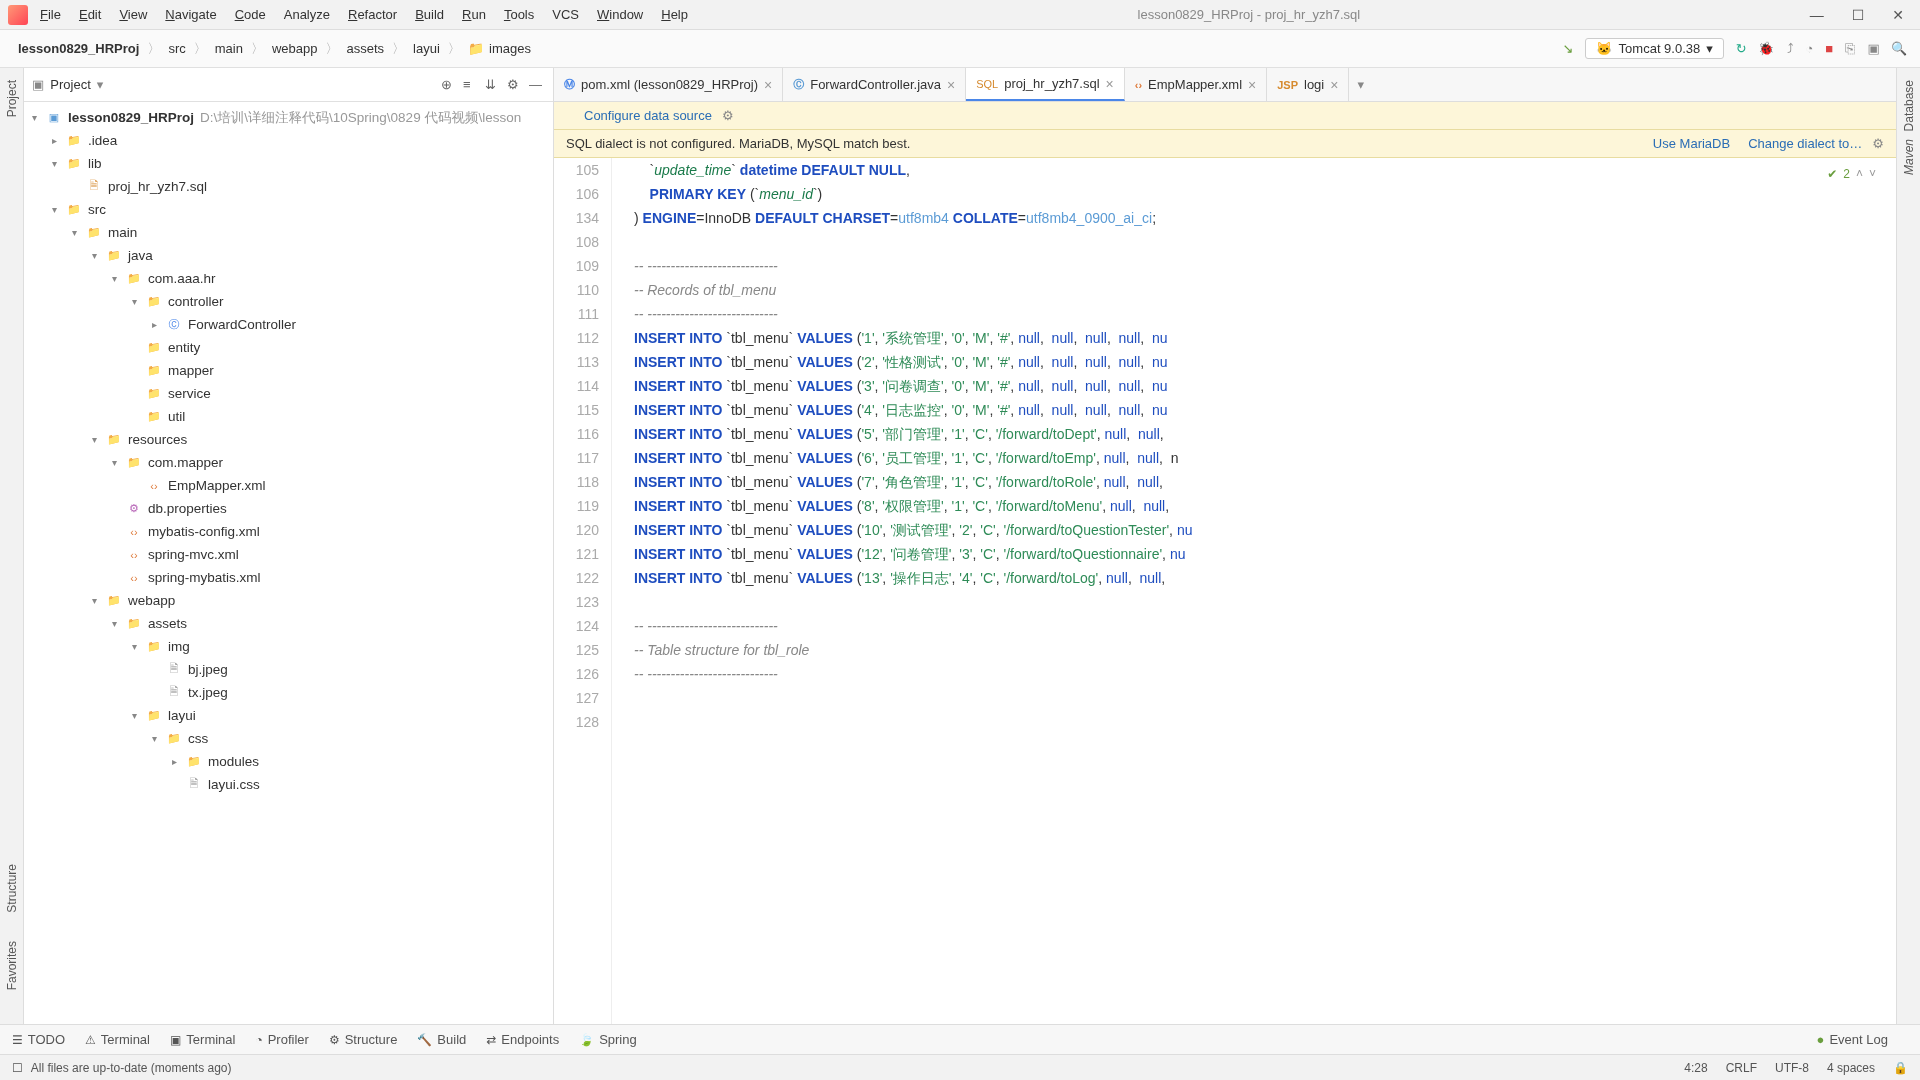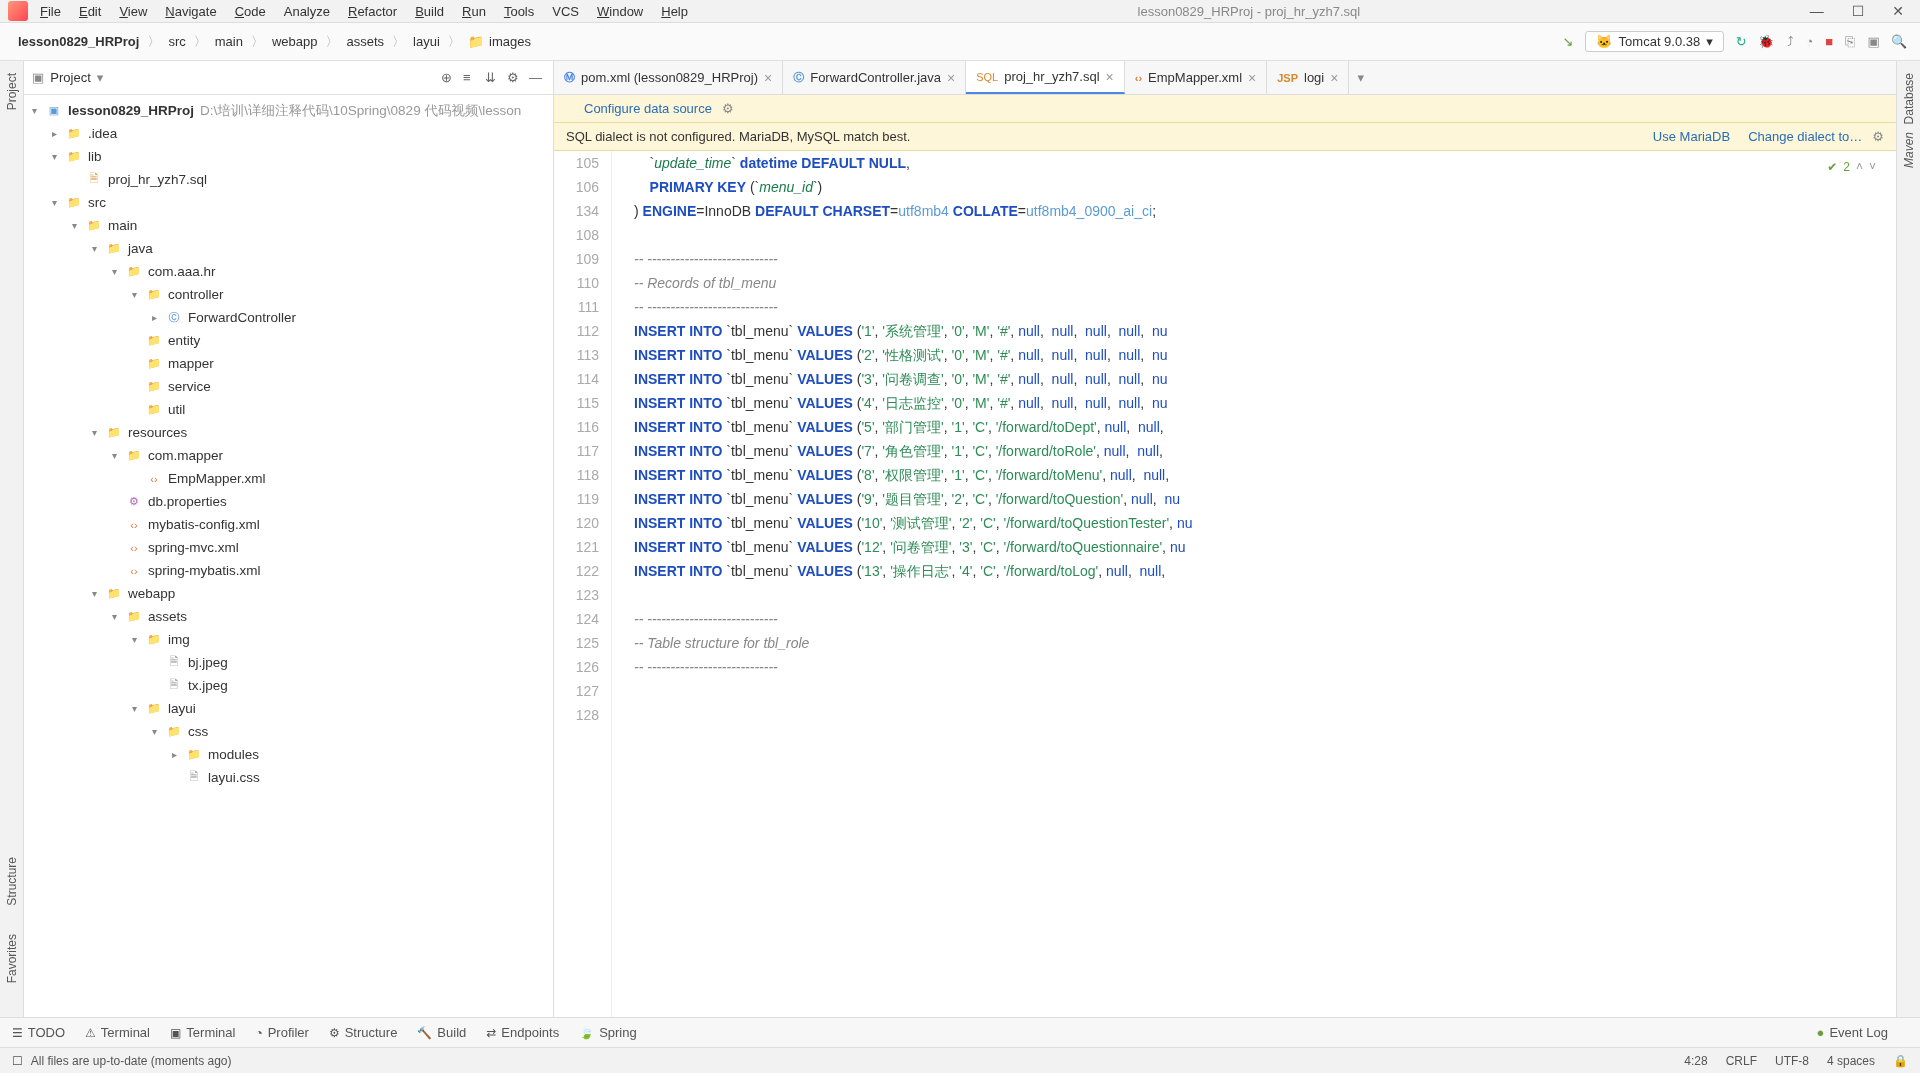--- a/index.html
+++ b/index.html
@@ -1,17 +1,17 @@
 <!DOCTYPE html>
 <html><head>
 <meta charset="utf-8">
 <style>
 * { margin: 0; padding: 0; box-sizing: border-box; font-family: 'Segoe UI', Arial, sans-serif; }
 body { width: 1920px; height: 1080px; overflow: hidden; background: #fff; font-size: 13px; color: #333; }
-.title-bar { height: 23px; display: flex; align-items: center; background: #f2f2f2; border-bottom: 1px solid #ddd; }
+.title-bar { height: 30px; display: flex; align-items: center; background: #f2f2f2; border-bottom: 1px solid #ddd; }
 .app-icon { width: 20px; height: 20px; margin: 0 8px; background: linear-gradient(135deg, #f97, #f45); border-radius: 3px; }
 .menu-bar { display: flex; gap: 18px; padding-left: 4px; }
 .menu-item { cursor: pointer; }
 .menu-item u { text-decoration: underline; }
 .window-title { flex: 1; text-align: center; color: #888; }
 .window-controls { display: flex; gap: 28px; padding-right: 16px; color: #555; font-size: 14px; }
 .nav-bar { height: 38px; display: flex; align-items: center; background: #fafafa; border-bottom: 1px solid #e0e0e0; }
 .breadcrumb { display: flex; align-items: center; padding-left: 12px; gap: 2px; }
 .breadcrumb-item { padding: 2px 6px; }
 .breadcrumb-item.bold { font-weight: bold; }
@@ -387,23 +387,23 @@
           <div class="code-line">) <span class="kw">ENGINE</span>=InnoDB <span class="kw">DEFAULT</span> <span class="kw">CHARSET</span>=<span class="lit">utf8mb4</span> <span class="kw">COLLATE</span>=<span class="lit">utf8mb4_0900_ai_ci</span>;</div>
           <div class="code-line">&nbsp;</div>
           <div class="code-line"><span class="cmt">-- ----------------------------</span></div>
           <div class="code-line"><span class="cmt">-- Records of tbl_menu</span></div>
           <div class="code-line"><span class="cmt">-- ----------------------------</span></div>
           <div class="code-line"><span class="kw">INSERT INTO</span> `tbl_menu` <span class="kw">VALUES</span> (<span class="str">'1'</span>, <span class="str">'系统管理'</span>, <span class="str">'0'</span>, <span class="str">'M'</span>, <span class="str">'#'</span>, <span class="null">null</span>, <span class="null"> null</span>, <span class="null"> null</span>, <span class="null"> null</span>, <span class="null"> nu</span></div>
           <div class="code-line"><span class="kw">INSERT INTO</span> `tbl_menu` <span class="kw">VALUES</span> (<span class="str">'2'</span>, <span class="str">'性格测试'</span>, <span class="str">'0'</span>, <span class="str">'M'</span>, <span class="str">'#'</span>, <span class="null">null</span>, <span class="null"> null</span>, <span class="null"> null</span>, <span class="null"> null</span>, <span class="null"> nu</span></div>
           <div class="code-line"><span class="kw">INSERT INTO</span> `tbl_menu` <span class="kw">VALUES</span> (<span class="str">'3'</span>, <span class="str">'问卷调查'</span>, <span class="str">'0'</span>, <span class="str">'M'</span>, <span class="str">'#'</span>, <span class="null">null</span>, <span class="null"> null</span>, <span class="null"> null</span>, <span class="null"> null</span>, <span class="null"> nu</span></div>
           <div class="code-line"><span class="kw">INSERT INTO</span> `tbl_menu` <span class="kw">VALUES</span> (<span class="str">'4'</span>, <span class="str">'日志监控'</span>, <span class="str">'0'</span>, <span class="str">'M'</span>, <span class="str">'#'</span>, <span class="null">null</span>, <span class="null"> null</span>, <span class="null"> null</span>, <span class="null"> null</span>, <span class="null"> nu</span></div>
           <div class="code-line"><span class="kw">INSERT INTO</span> `tbl_menu` <span class="kw">VALUES</span> (<span class="str">'5'</span>, <span class="str">'部门管理'</span>, <span class="str">'1'</span>, <span class="str">'C'</span>, <span class="str">'/forward/toDept'</span>, <span class="null">null</span>, <span class="null"> null</span>,  </div>
+          <div class="code-line"><span class="kw">INSERT INTO</span> `tbl_menu` <span class="kw">VALUES</span> (<span class="str">'6'</span>, <span class="str">'员工管理'</span>, <span class="str">'1'</span>, <span class="str">'C'</span>, <span class="str">'/forward/toEmp'</span>, <span class="null">null</span>, <span class="null"> null</span>,  n</div>
           <div class="code-line"><span class="kw">INSERT INTO</span> `tbl_menu` <span class="kw">VALUES</span> (<span class="str">'7'</span>, <span class="str">'角色管理'</span>, <span class="str">'1'</span>, <span class="str">'C'</span>, <span class="str">'/forward/toRole'</span>, <span class="null">null</span>, <span class="null"> null</span>,  </div>
           <div class="code-line"><span class="kw">INSERT INTO</span> `tbl_menu` <span class="kw">VALUES</span> (<span class="str">'8'</span>, <span class="str">'权限管理'</span>, <span class="str">'1'</span>, <span class="str">'C'</span>, <span class="str">'/forward/toMenu'</span>, <span class="null">null</span>, <span class="null"> null</span>,  </div>
-          <div class="code-line"><span class="kw">INSERT INTO</span> `tbl_menu` <span class="kw">VALUES</span> (<span class="str">'9'</span>, <span class="str">'题目管理'</span>, <span class="str">'2'</span>, <span class="str">'C'</span>, <span class="str">'/forward/toQuestion'</span>, <span class="null">null</span>, <span class="null"> nu</span></div>
           <div class="code-line"><span class="kw">INSERT INTO</span> `tbl_menu` <span class="kw">VALUES</span> (<span class="str">'10'</span>, <span class="str">'测试管理'</span>, <span class="str">'2'</span>, <span class="str">'C'</span>, <span class="str">'/forward/toQuestionTester'</span>, <span class="null">nu</span></div>
           <div class="code-line"><span class="kw">INSERT INTO</span> `tbl_menu` <span class="kw">VALUES</span> (<span class="str">'12'</span>, <span class="str">'问卷管理'</span>, <span class="str">'3'</span>, <span class="str">'C'</span>, <span class="str">'/forward/toQuestionnaire'</span>, <span class="null">nu</span></div>
           <div class="code-line"><span class="kw">INSERT INTO</span> `tbl_menu` <span class="kw">VALUES</span> (<span class="str">'13'</span>, <span class="str">'操作日志'</span>, <span class="str">'4'</span>, <span class="str">'C'</span>, <span class="str">'/forward/toLog'</span>, <span class="null">null</span>, <span class="null"> null</span>,  </div>
           <div class="code-line">&nbsp;</div>
           <div class="code-line"><span class="cmt">-- ----------------------------</span></div>
           <div class="code-line"><span class="cmt">-- Table structure for tbl_role</span></div>
           <div class="code-line"><span class="cmt">-- ----------------------------</span></div>
         </div>
     </div>
   </div>

